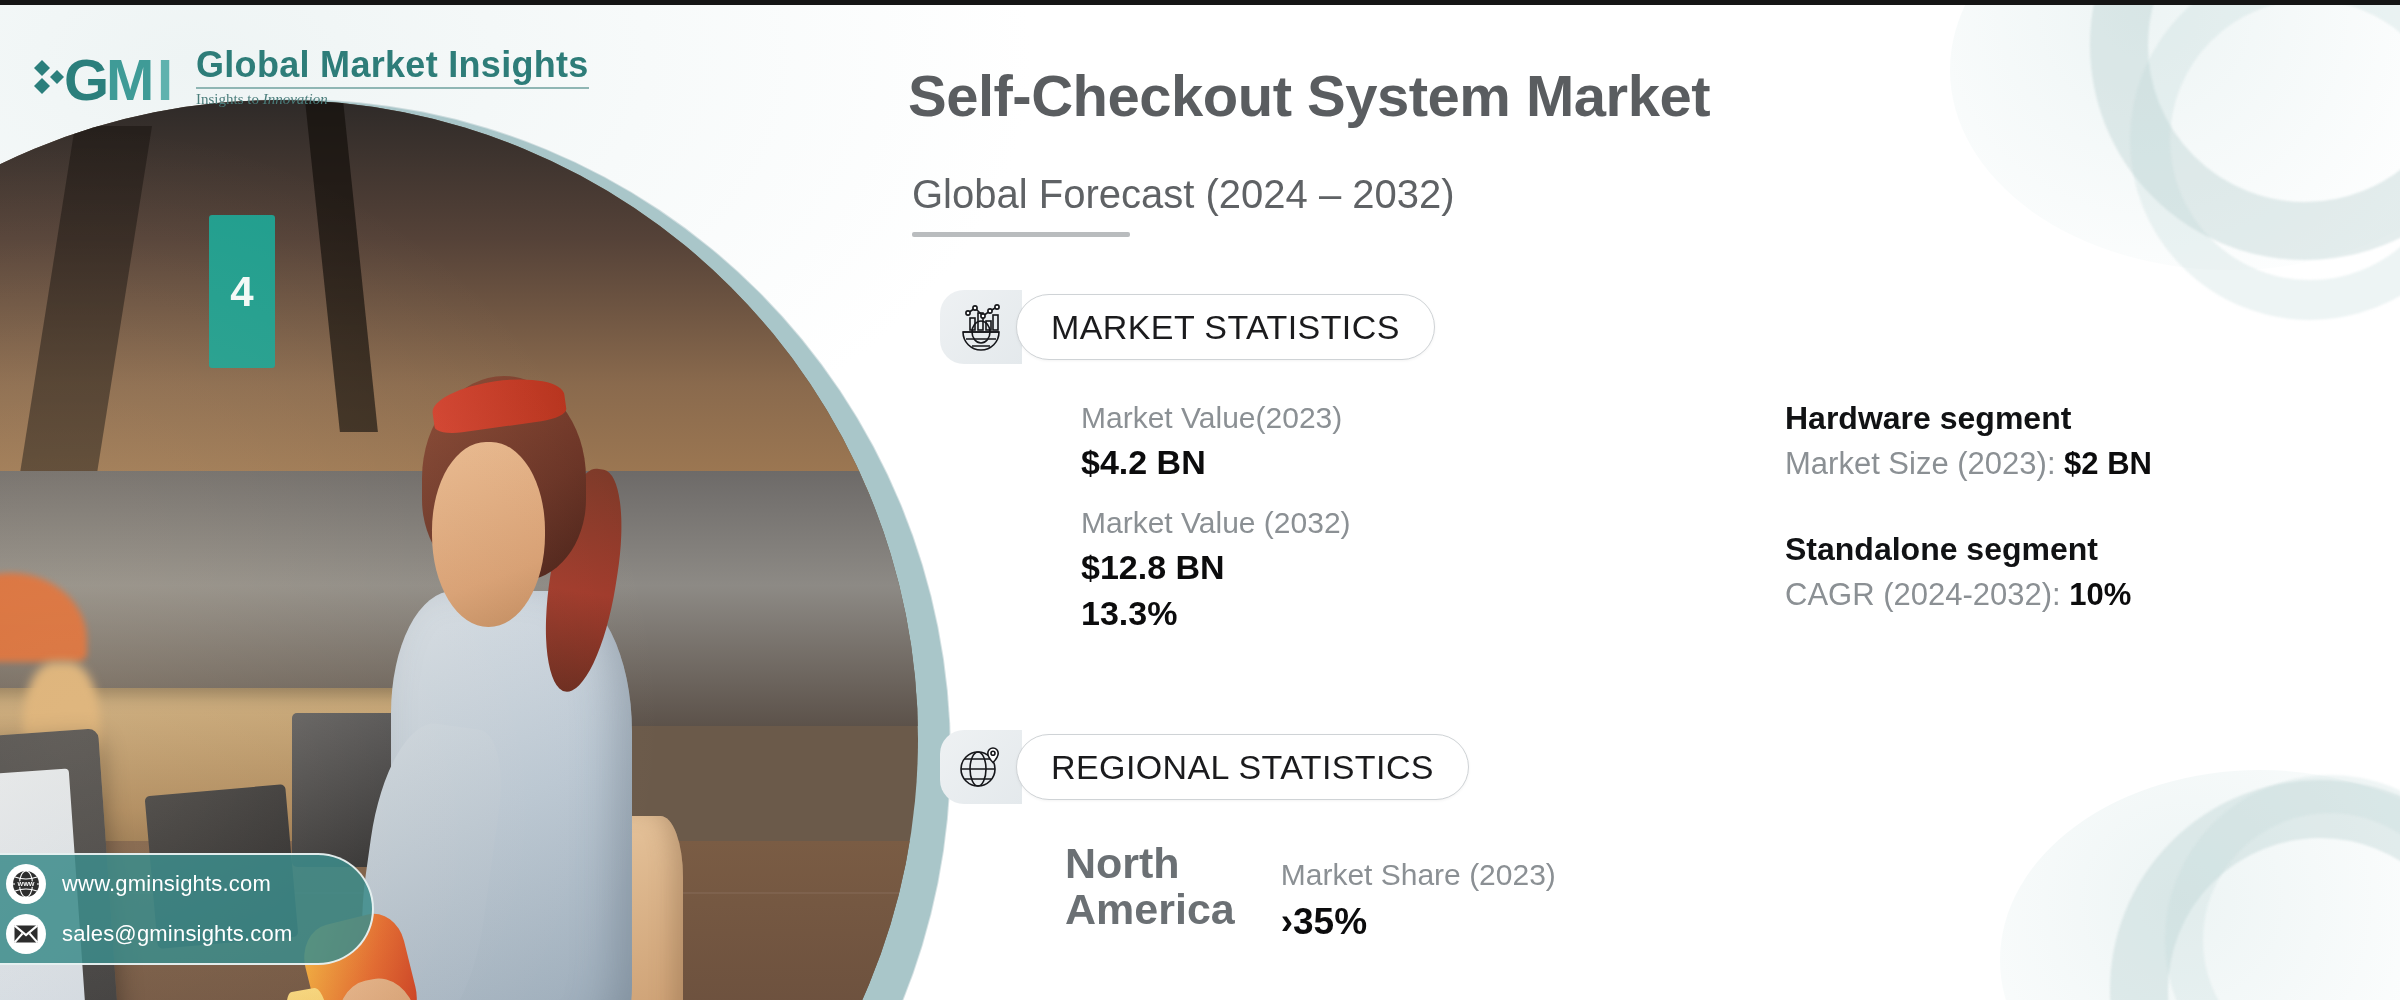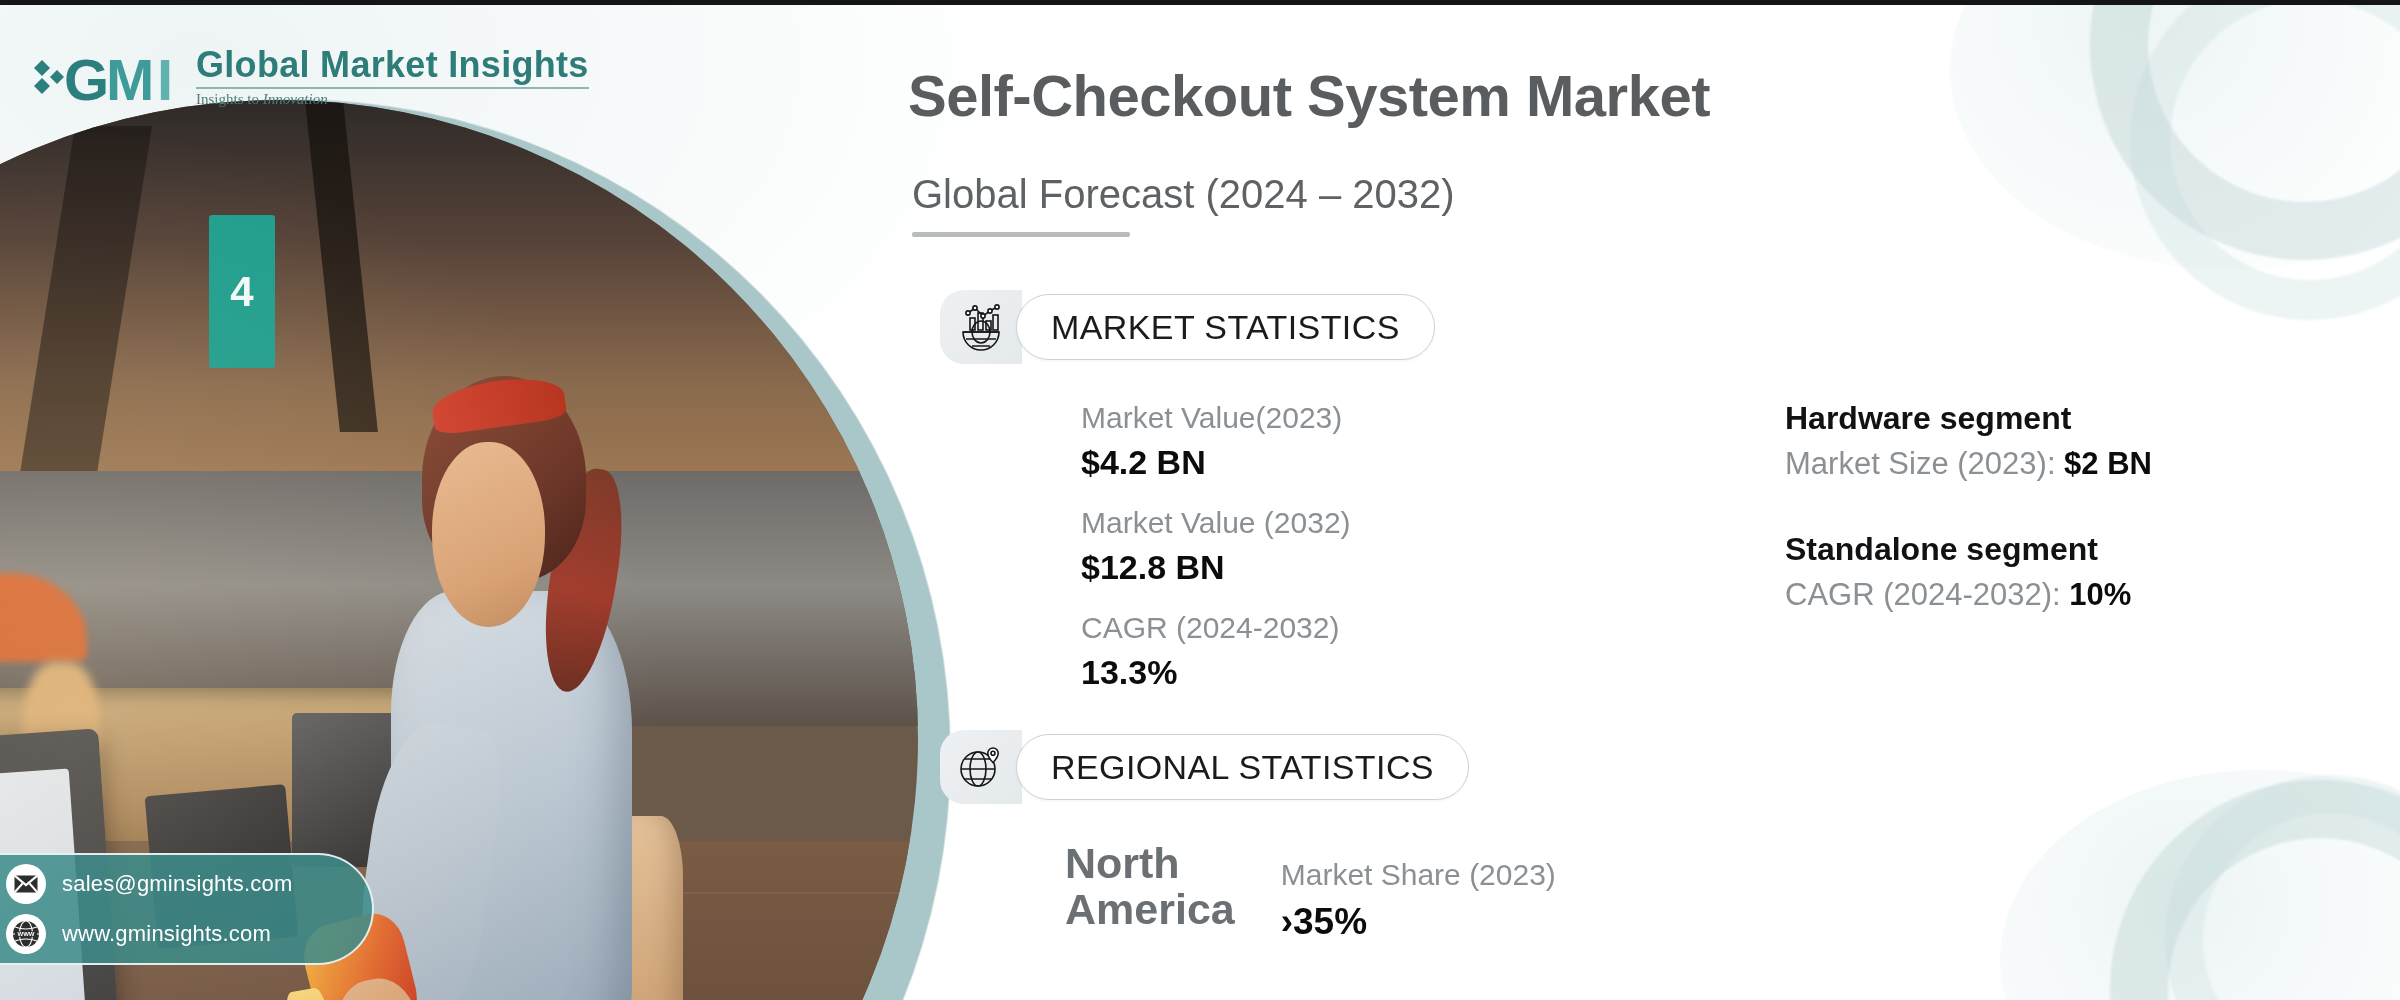--- a/index.html
+++ b/index.html
@@ -358,40 +358,40 @@
           <div class="w-hand"></div>
         </div>
         <div class="photo-haze"></div>
       </div>
     </div>
   </div>
 
   <div class="contact">
     <div class="contact-row">
       <span class="ci">
-        <svg width="24" height="18" viewBox="0 0 24 18">
-          <rect x="0.5" y="0.5" width="23" height="17" fill="#2d2d2d"></rect>
-          <path d="M0.5 0.5 L12 10 L23.5 0.5" stroke="#ffffff" stroke-width="2.2" fill="none"></path>
-          <path d="M0.5 17.5 L8.5 8.5 M23.5 17.5 L15.5 8.5" stroke="#ffffff" stroke-width="2" fill="none"></path>
-        </svg>
-      </span>
-      <span class="contact-text">sales@gminsights.com</span>
-    </div>
-    <div class="contact-row">
-      <span class="ci">
         <svg width="28" height="28" viewBox="0 0 28 28">
           <circle cx="14" cy="14" r="13" fill="#2d2d2d"></circle>
           <ellipse cx="14" cy="14" rx="6.5" ry="13" fill="none" stroke="#fff" stroke-width="1.1"></ellipse>
           <line x1="1" y1="14" x2="27" y2="14" stroke="#fff" stroke-width="1.1"></line>
           <path d="M3 7 Q14 11 25 7 M3 21 Q14 17 25 21" stroke="#fff" stroke-width="1.1" fill="none"></path>
           <rect x="3" y="11.4" width="22" height="5.4" fill="#2d2d2d"></rect>
           <text x="14" y="16" font-size="6" font-family="Liberation Sans, sans-serif" fill="#ffffff" text-anchor="middle" font-weight="bold">WWW</text>
         </svg>
       </span>
       <span class="contact-text">www.gminsights.com</span>
+    </div>
+    <div class="contact-row">
+      <span class="ci">
+        <svg width="24" height="18" viewBox="0 0 24 18">
+          <rect x="0.5" y="0.5" width="23" height="17" fill="#2d2d2d"></rect>
+          <path d="M0.5 0.5 L12 10 L23.5 0.5" stroke="#ffffff" stroke-width="2.2" fill="none"></path>
+          <path d="M0.5 17.5 L8.5 8.5 M23.5 17.5 L15.5 8.5" stroke="#ffffff" stroke-width="2" fill="none"></path>
+        </svg>
+      </span>
+      <span class="contact-text">sales@gminsights.com</span>
     </div>
   </div>
 
   <div class="logo">
     <span class="logo-gmi">
       <svg width="152" height="62" viewBox="0 0 152 62">
         <g fill="#2b7f7c">
           <polygon points="4,22 12,14 20,22 12,30"></polygon>
           <polygon points="4,40 12,32 20,40 12,48"></polygon>
           <polygon points="20,31 27,24 34,31 27,38"></polygon>
@@ -435,21 +435,20 @@
       <span class="sh-pill">
         <span class="sh-label">MARKET STATISTICS</span>
       </span>
     </div>
 
     <div class="stat-body" style="left:181px; top:395px;">
       <div class="sv-label">Market Value(2023)</div>
       <div class="sv-value">$4.2 BN</div>
       <div class="sv-label" style="margin-top:14px">Market Value (2032)</div>
       <div class="sv-value">$12.8 BN</div>
-      <div class="sv-label" style="margin-top:14px">CAGR (2024-2032)</div>
       <div class="sv-value">13.3%</div>
     </div>
 
 
     <div class="stat-body" style="left:885px; top:395px;">
       <div class="seg-title">Hardware segment</div>
       <div class="seg-line"><span>Market Size (2023): </span><b>$2 BN</b></div>
       <div class="seg-title" style="margin-top:38px">Standalone segment</div>
       <div class="seg-line"><span>CAGR (2024-2032): </span><b>10%</b></div>
     </div>

